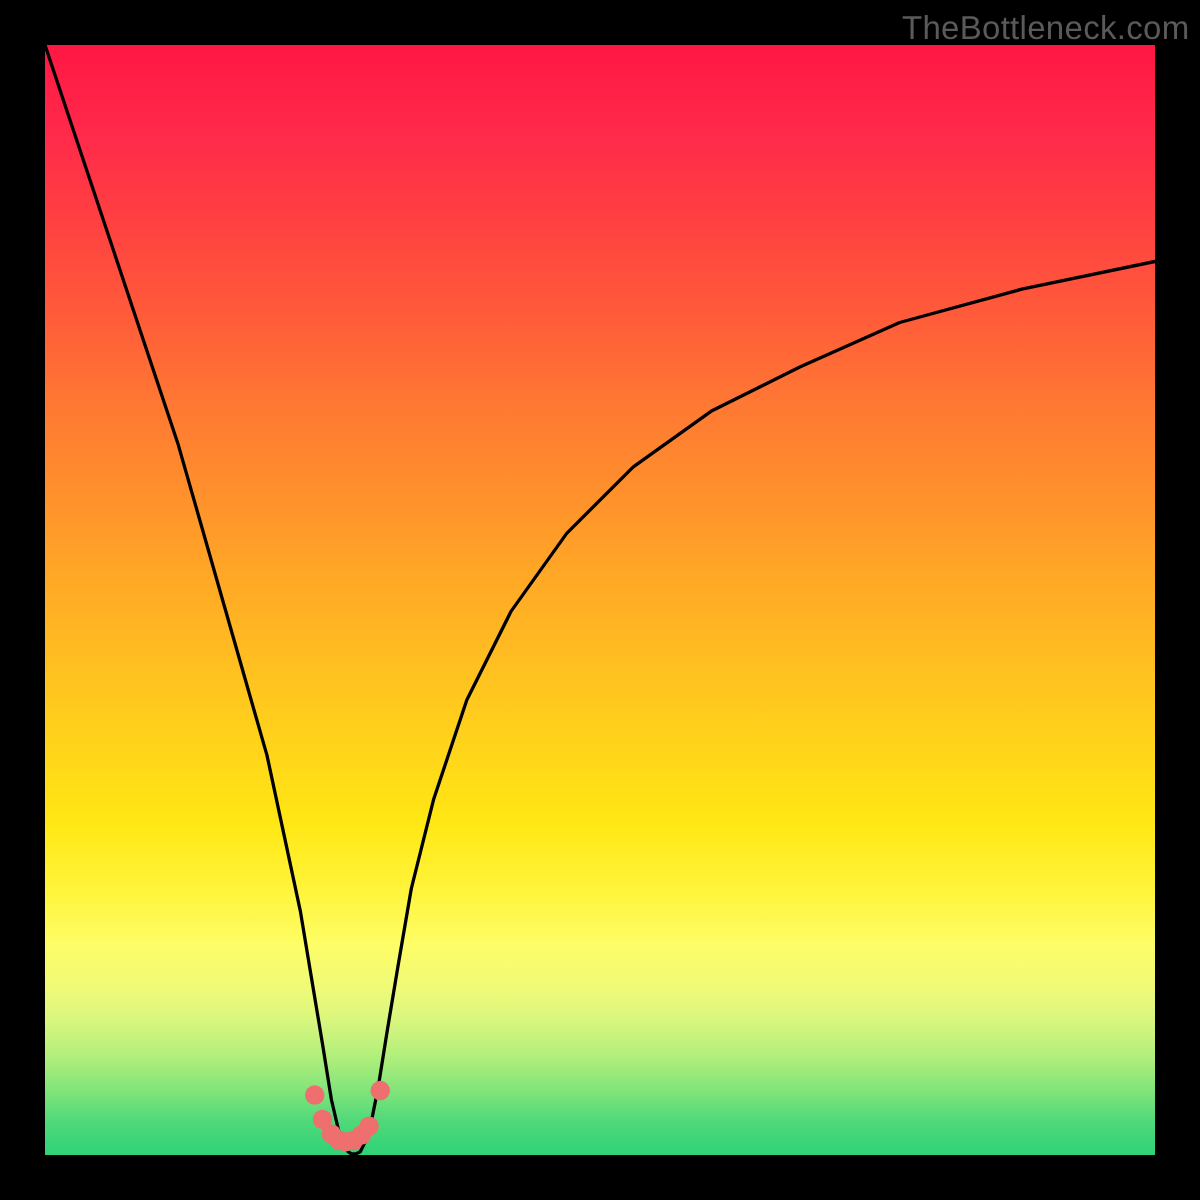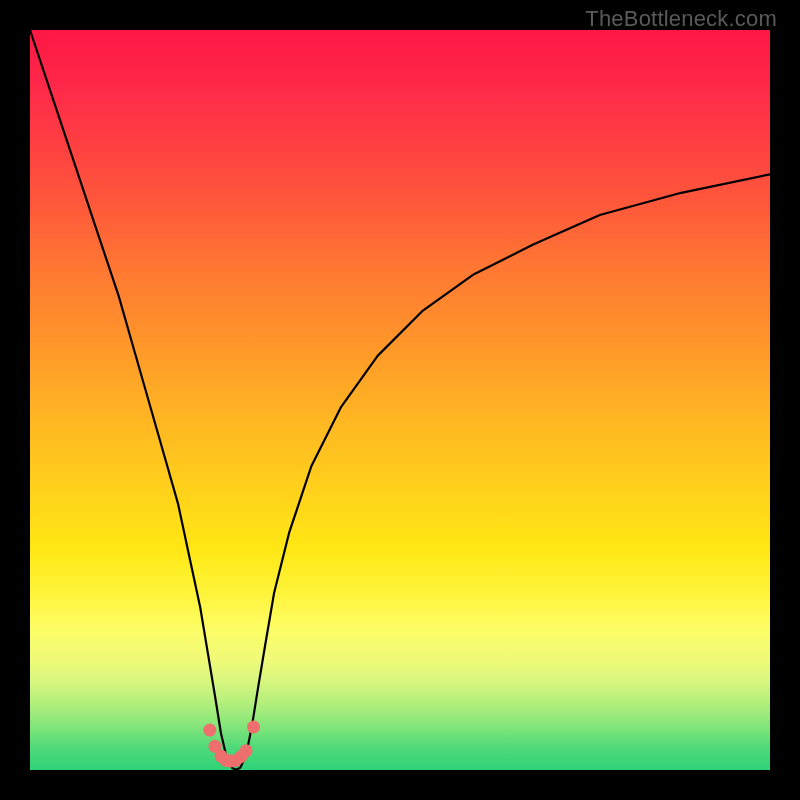--- a/index.html
+++ b/index.html
@@ -46,21 +46,21 @@
   .curve-svg {
     position: absolute;
     inset: 0;
     width: 100%;
     height: 100%;
     overflow: visible;
   }
   .watermark {
     position: absolute;
     top: 6px;
-    right: 23px;
+    right: 7px;
     font-family: Arial, Helvetica, sans-serif;
     font-size: 22px;
     color: #5a5a5a;
     font-weight: 500;
     letter-spacing: 0.2px;
   }
 </style>
 </head>
 <body>
 

